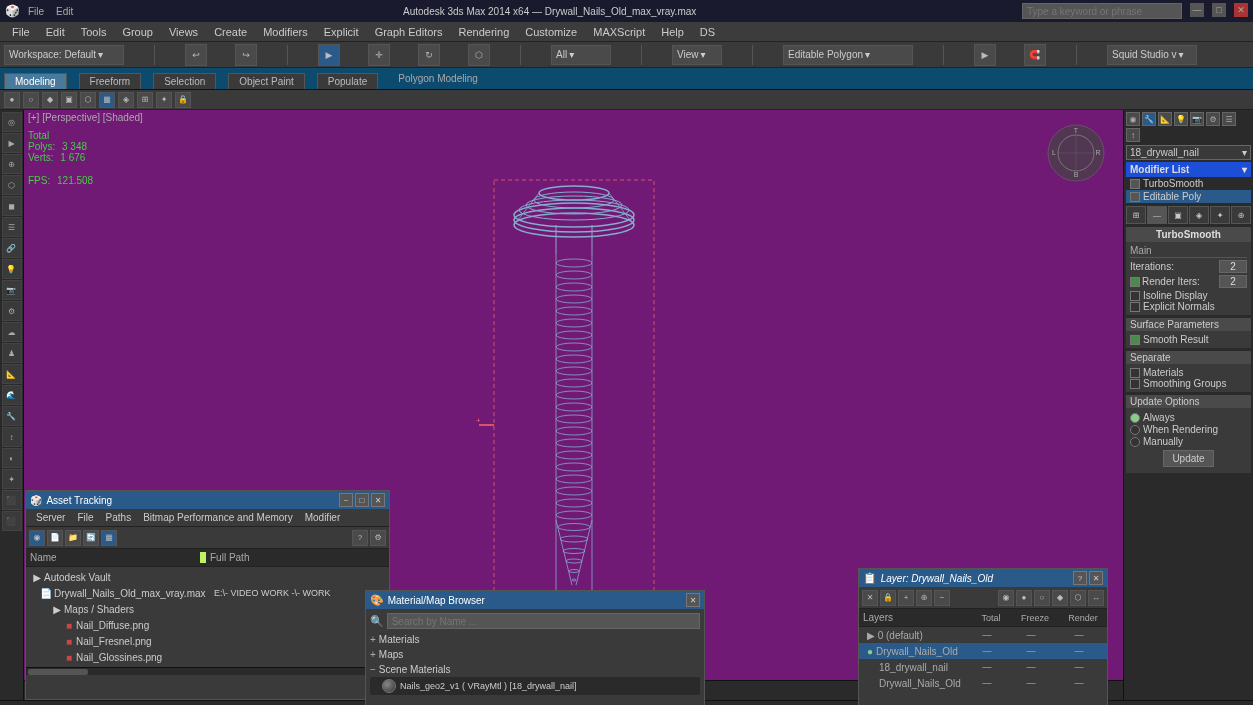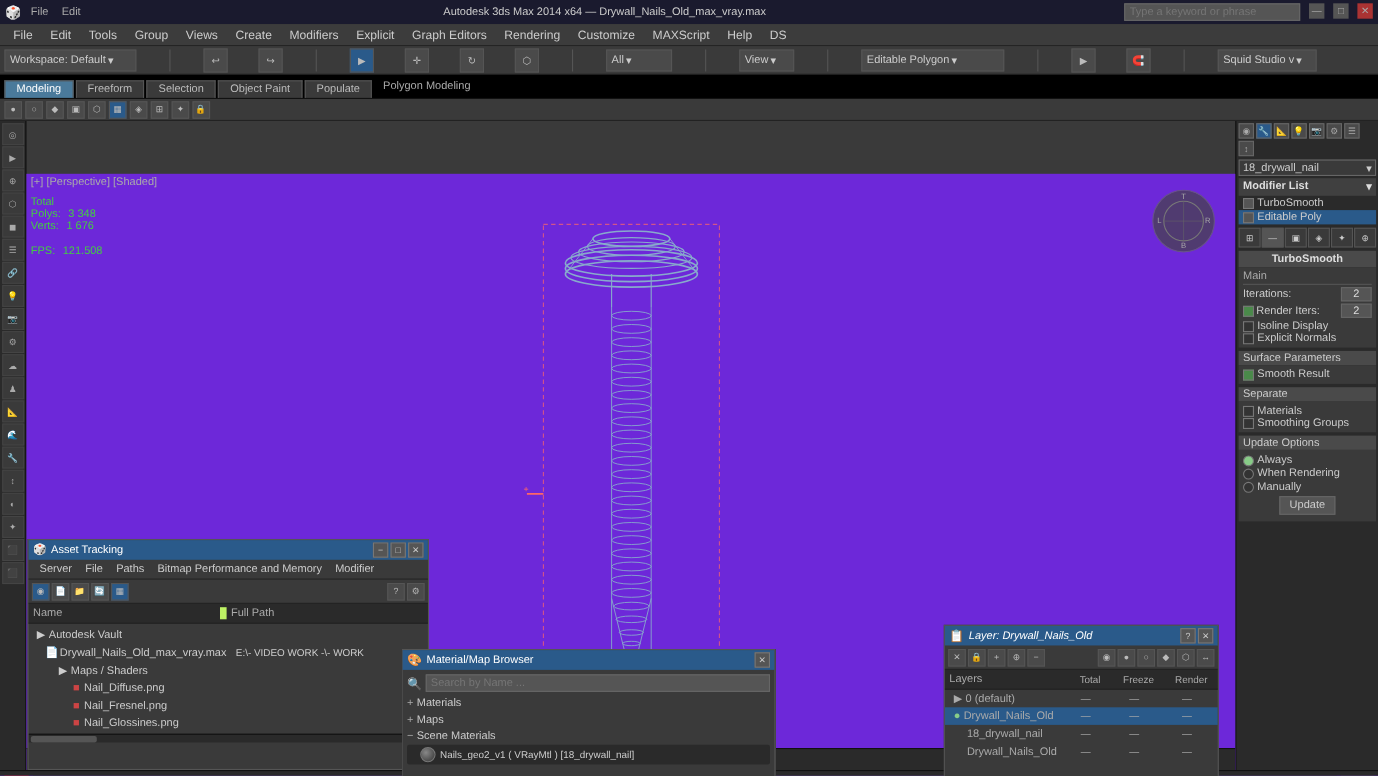--- a/index.html
+++ b/index.html
@@ -15,33 +15,33 @@
     .menu-bar { background: #3c3c3c; height: 20px; display: flex; align-items: center; padding: 0 4px; border-bottom: 1px solid #222; }
     .menu-item { padding: 0 8px; height: 100%; display: flex; align-items: center; color: #ccc; font-size: 11px; cursor: pointer; }
     
     
     .toolbar { background: #3a3a3a; height: 28px; display: flex; align-items: center; padding: 0 4px; gap: 2px; border-bottom: 1px solid #222; }
     .toolbar-btn { background: #4a4a4a; border: 1px solid #555; height: 22px; width: 22px; display: flex; align-items: center; justify-content: center; cursor: pointer; color: #bbb; font-size: 9px; }
     .toolbar-separator { width: 1px; height: 20px; background: #555; margin: 0 2px; }
     .toolbar-dropdown { background: #4a4a4a; border: 1px solid #555; height: 20px; padding: 0 4px; color: #ccc; font-size: 10px; display: flex; align-items: center; gap: 2px; cursor: pointer; }
     
     
-    .tab-bar { background: #000000; height: 22px; display: flex; align-items: flex-end; padding: 0 4px; gap: 2px; border-bottom: 1px solid #111; }
+    .tab-bar { background: #0c4a6e; height: 22px; display: flex; align-items: flex-end; padding: 0 4px; gap: 12px; border-bottom: 1px solid #111; }
     .tab { padding: 2px 10px; background: #3a3a3a; border: 1px solid #555; border-bottom: none; color: #bbb; cursor: pointer; font-size: 10px; }
     .tab.active { background: #4a7a9b; color: #fff; }
     
     
     .main-layout { display: flex; height: calc(705px - 100px); }
     
     
     .left-toolbar { width: 24px; background: #2a2a2a; border-right: 1px solid #111; display: flex; flex-direction: column; align-items: center; padding: 2px 0; gap: 1px; }
     .left-btn { width: 20px; height: 20px; background: #3a3a3a; border: 1px solid #444; display: flex; align-items: center; justify-content: center; cursor: pointer; font-size: 8px; color: #aaa; }
     
     
-    .viewport-area { flex: 1; background: #6d28d9; position: relative; overflow: hidden; margin-top: 48px; }
+    .viewport-area { flex: 1; background: #701a75; position: relative; overflow: hidden; }
     .viewport-label { position: absolute; top: 2px; left: 4px; color: #aaa; font-size: 10px; z-index: 2; }
     .viewport-stats { position: absolute; top: 20px; left: 4px; color: #44cc44; font-size: 10px; z-index: 2; }
     .viewport-fps { position: absolute; top: 65px; left: 4px; color: #44cc44; font-size: 10px; z-index: 2; }
     
     
     .viewport-content { width: 100%; height: 100%; display: flex; align-items: center; justify-content: center; position: relative; }
     
     
     .right-panel { width: 130px; background: #2a2a2a; border-left: 1px solid #111; padding: 2px; overflow-y: auto; }
     .modifier-item { display: flex; align-items: center; padding: 1px 4px; font-size: 10px; color: #ccc; gap: 3px; }
@@ -354,21 +354,21 @@
       <div style="width:14px;height:14px;background:#4a4a4a;border:1px solid #666;display:flex;align-items:center;justify-content:center;font-size:8px;cursor:pointer;color:#aaa;">⚙</div>
       <div style="width:14px;height:14px;background:#4a4a4a;border:1px solid #666;display:flex;align-items:center;justify-content:center;font-size:8px;cursor:pointer;color:#aaa;">☰</div>
       <div style="width:14px;height:14px;background:#4a4a4a;border:1px solid #666;display:flex;align-items:center;justify-content:center;font-size:8px;cursor:pointer;color:#aaa;">↕</div>
     </div>
 
     <div style="background:#3a3a3a;border:1px solid #666;padding:1px 3px;font-size:10px;color:#ccc;margin-bottom:2px;cursor:text;">
       <span>18_drywall_nail</span>
       <span style="float:right;">▾</span>
     </div>
 
-    <div style="background:#404040;padding:2px 4px;font-size:10px;font-weight:bold;color:#ddd;display:flex;justify-content:space-between;">
+    <div style="background:#1d4ed8;padding:2px 4px;font-size:10px;font-weight:bold;color:#ddd;display:flex;justify-content:space-between;">
       <span>Modifier List</span>
       <span style="cursor:pointer;">▾</span>
     </div>
 
     <div class="modifier-item" style="cursor:pointer;">
       <span class="mod-checkbox"></span>
       <span>TurboSmooth</span>
     </div>
     <div class="modifier-item selected" style="cursor:pointer;">
       <span class="mod-checkbox"></span>

